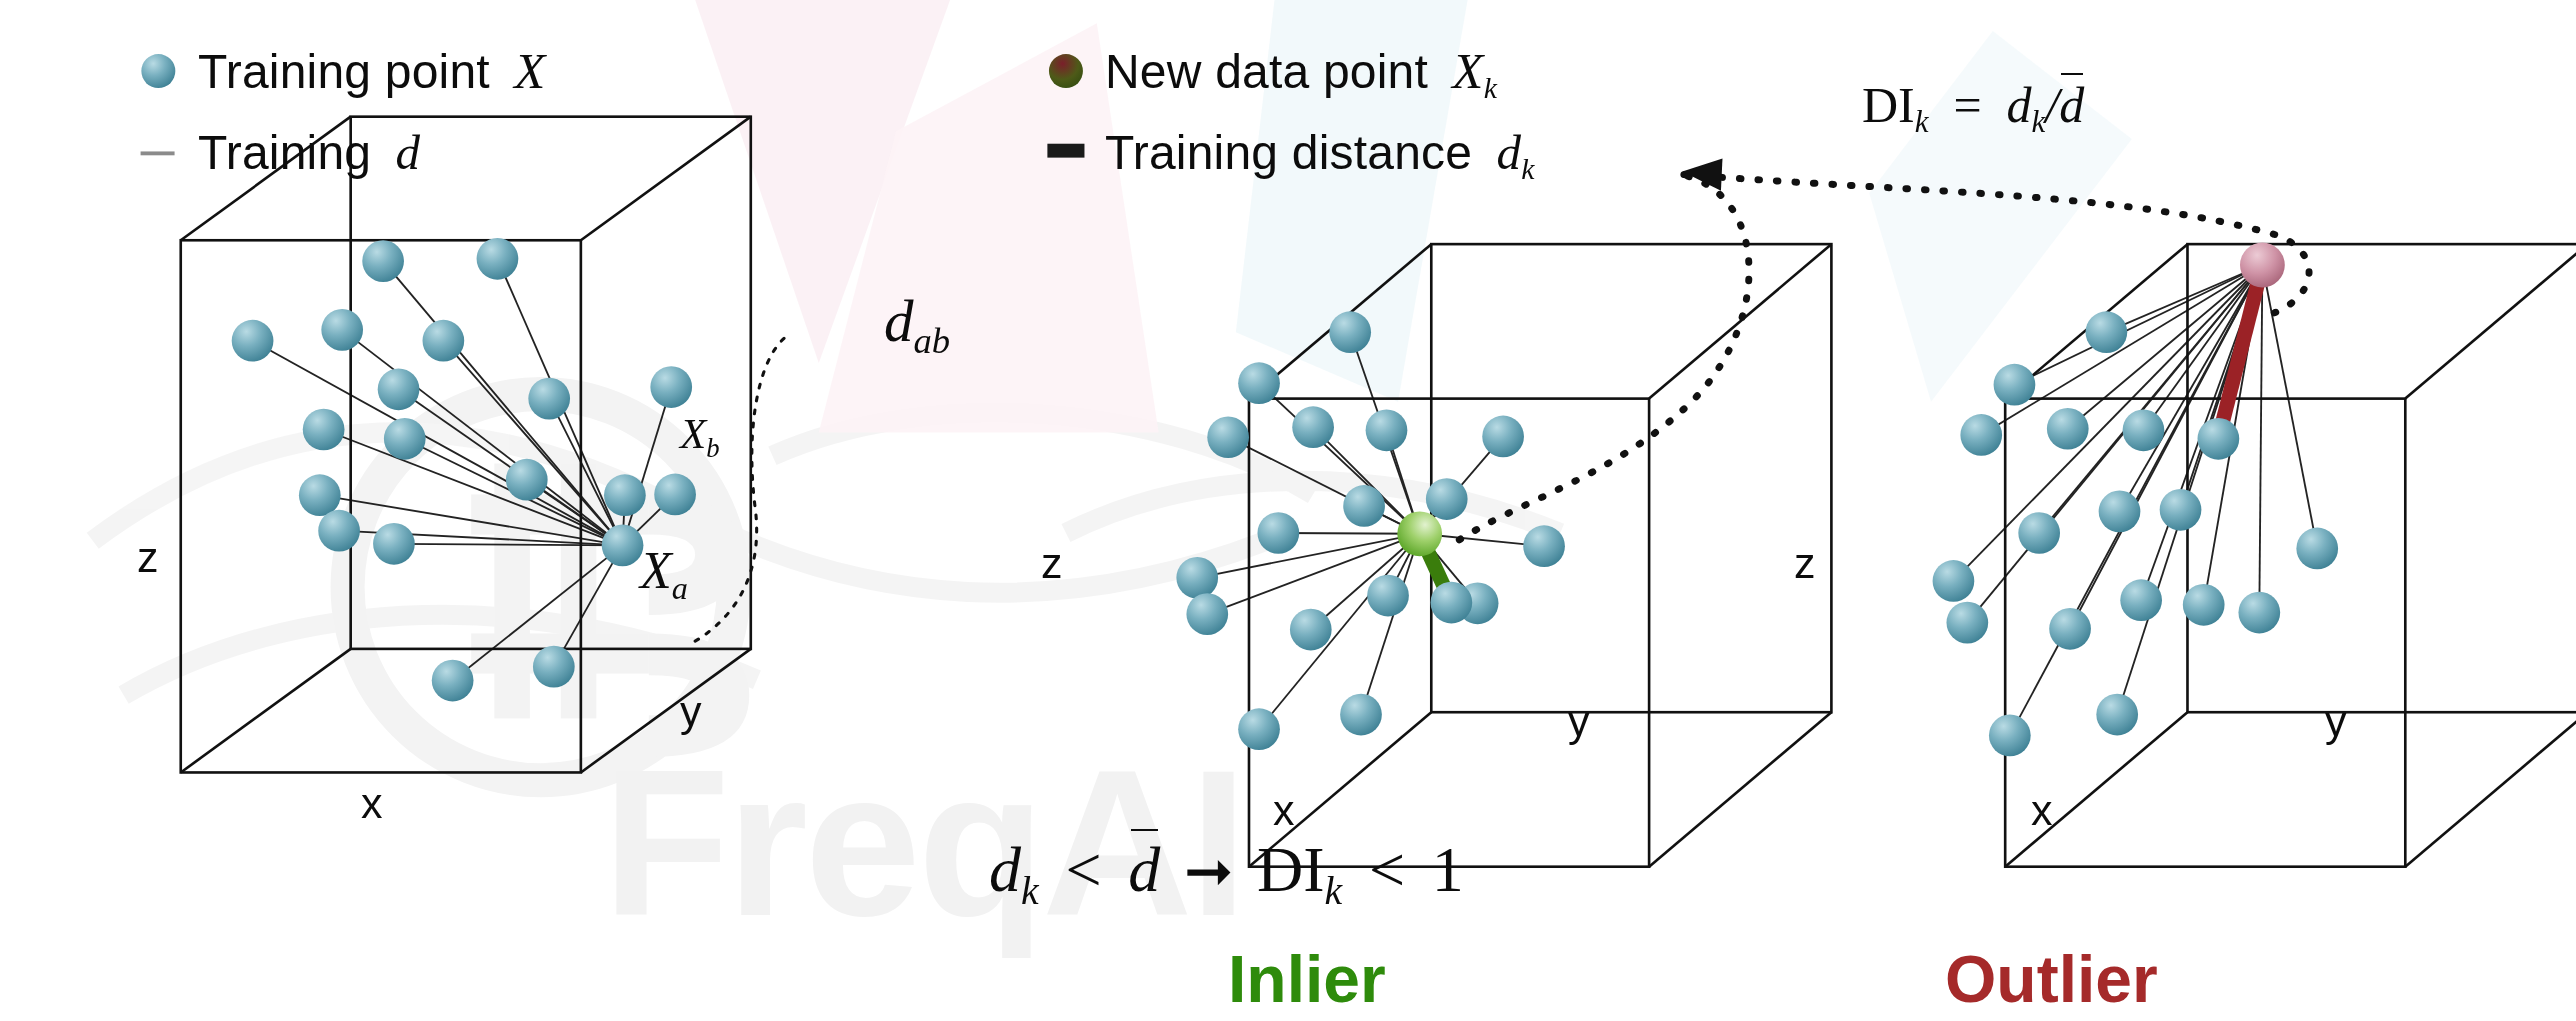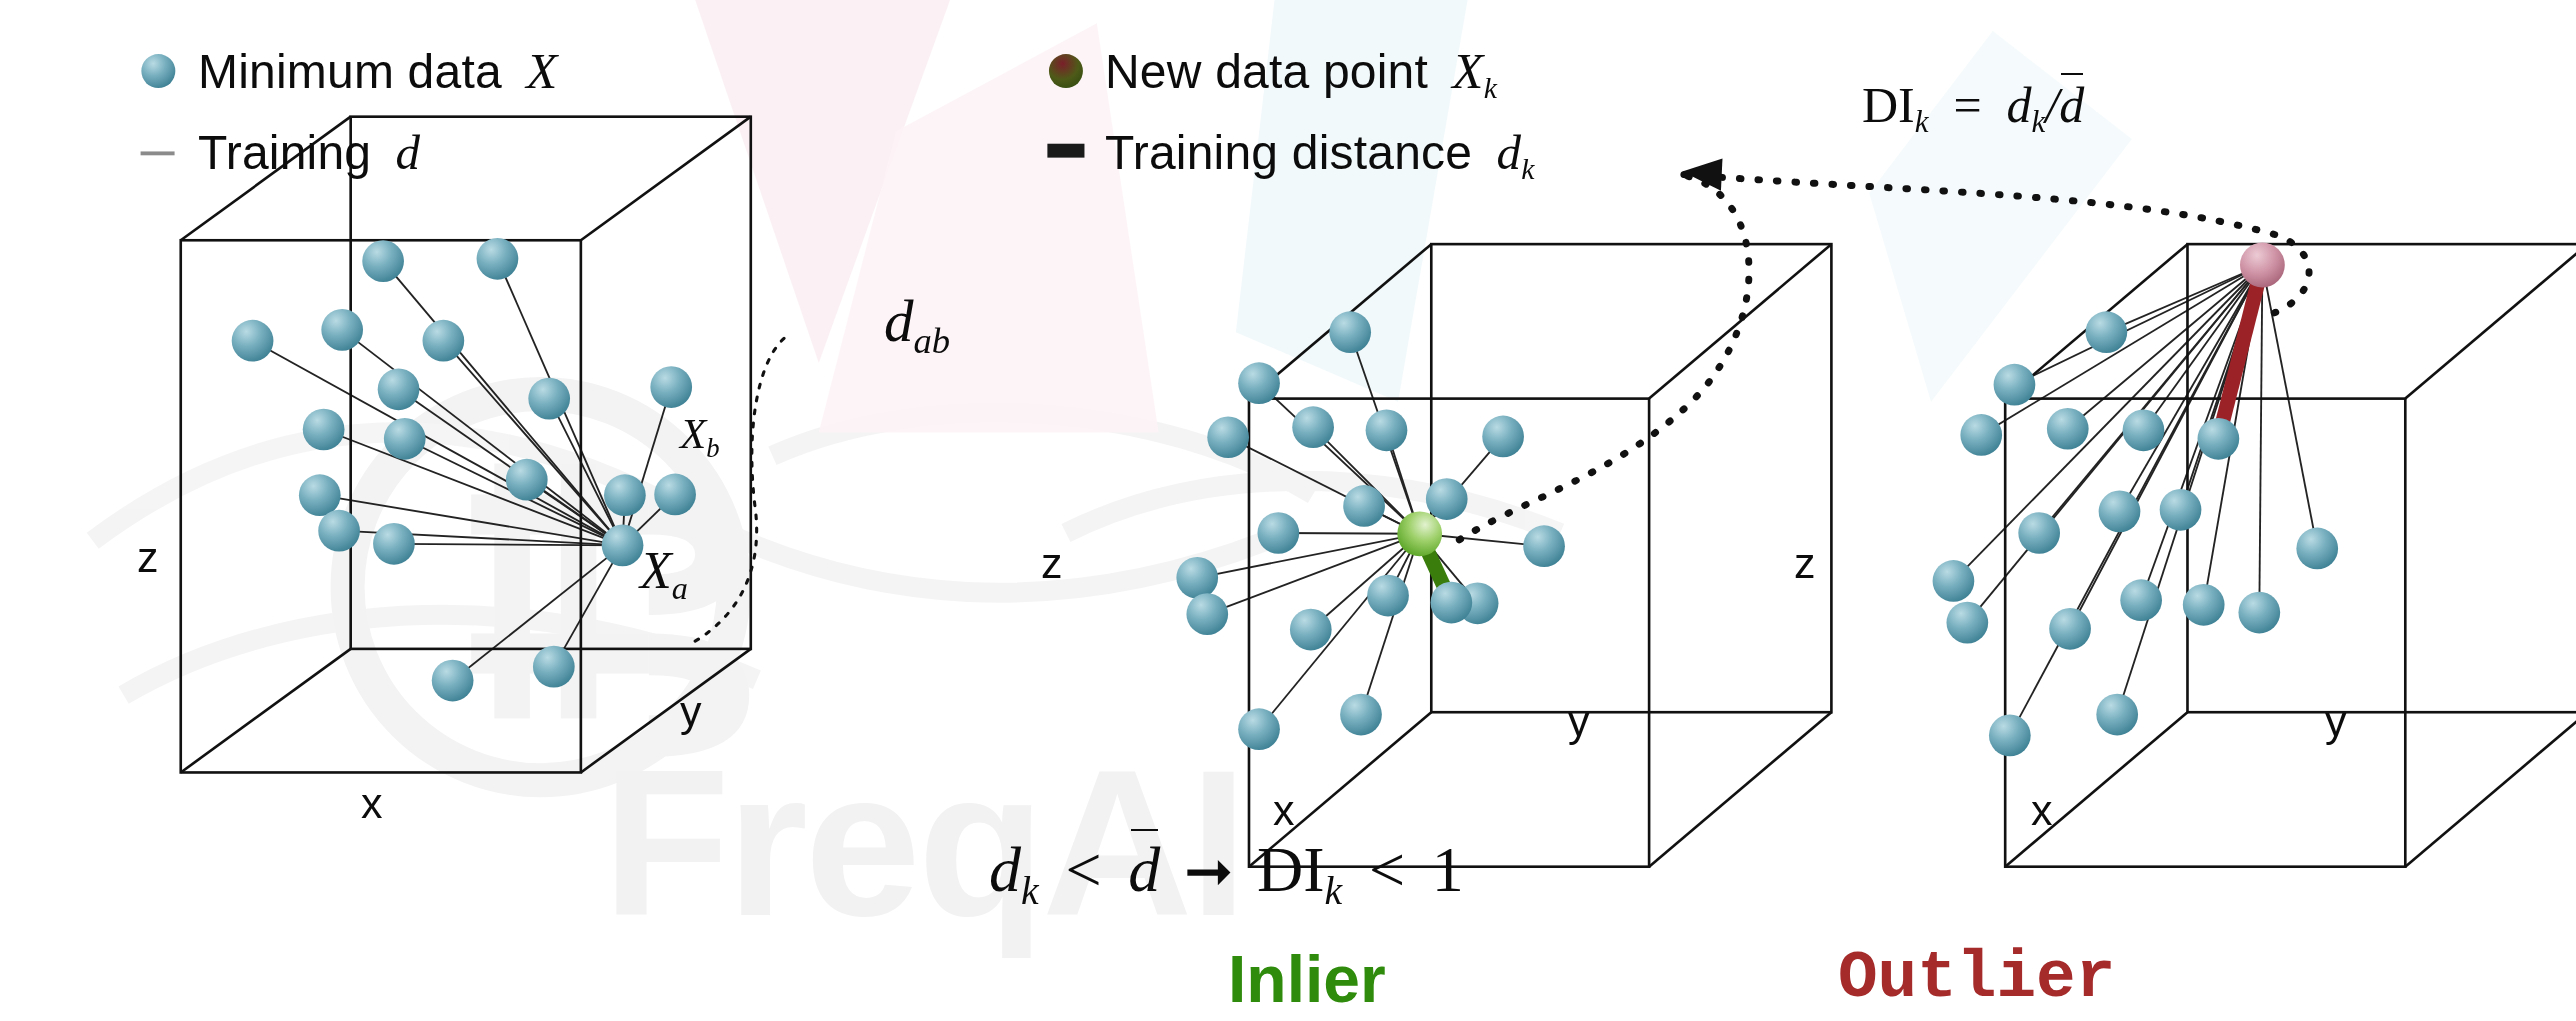--- a/index.html
+++ b/index.html
@@ -264,21 +264,21 @@
 
   <g>
     <circle cx="205" cy="92" r="22" fill="url(#gTeal)"></circle>
     <rect x="182" y="196" width="44" height="5" fill="#8b8b8b"></rect>
     <circle cx="1380" cy="92" r="22" fill="url(#gDark)"></circle>
     <rect x="1356" y="186" width="48" height="18" fill="#1a1a1a"></rect>
   </g>
 </svg>
 
 <div class="txt sans legend-label" style="left:198px;top:42px;">
-  <span>Minimum data</span>
+  <span>Training point</span>
   <span class="math ital" style="font-size:1.06em;padding-left:10.8px;">X</span>
 </div>
 
 <div class="txt sans legend-label" style="left:198px;top:124px;">
   <span>Training</span>
   <span class="math ital" style="font-size:1.02em;padding-left:10.8px;">d</span>
 </div>
 
 <div class="txt sans legend-label" style="left:1105px;top:42px;">
   <span>New data point</span>
@@ -326,16 +326,16 @@
   <span class="ovl"><span class="ital">d</span><span class="bar"></span></span>
   <span class="sans" style="padding:0 7.7px;font-size:.92em;">➞</span>
   <span>DI</span><span class="ital sub">k</span>
   <span style="padding:0 10.8px;">&lt;</span>
   <span>1</span>
 </div>
 
 <div class="txt verdict" style="left:1228px;top:941px;color:#2e8b0b;">Inlier</div>
 
 
-<div class="txt verdict" style="left:1838px;top:941px;color:#a52a2a;font-family:Liberation Mono, monospace;">Outlier</div>
+<div class="txt verdict" style="left:1945px;top:941px;color:#a52a2a;">Outlier</div>
 
 </div>
 
 
 </body></html>

